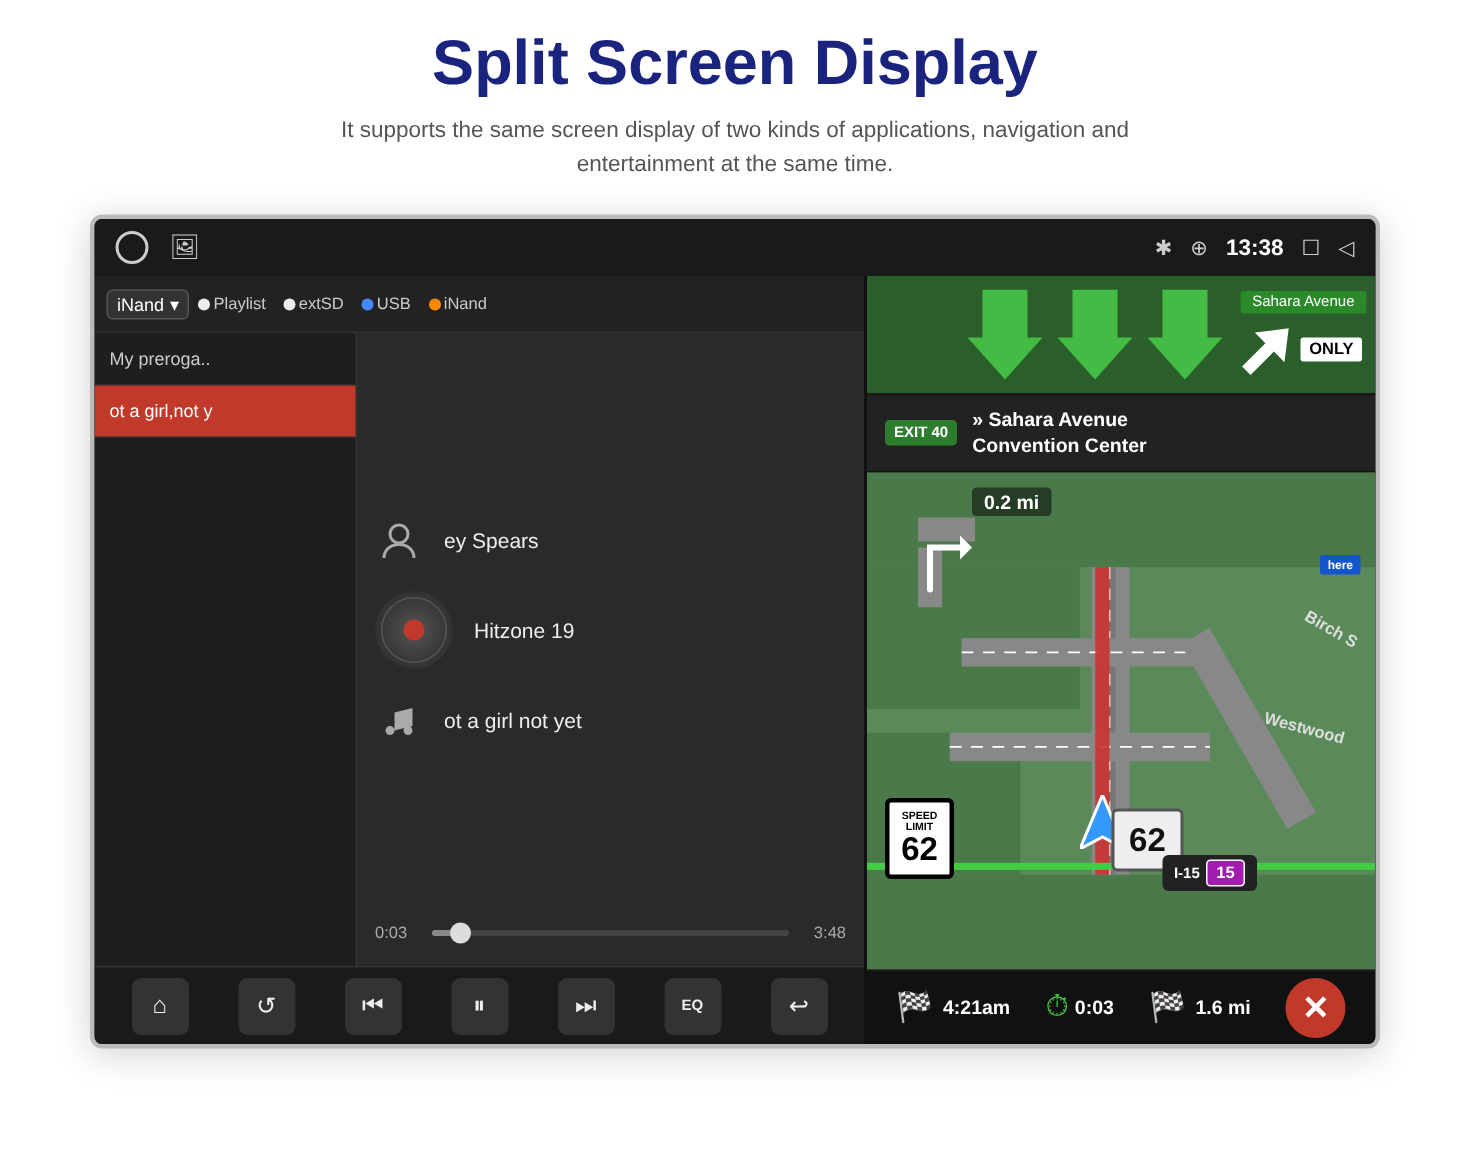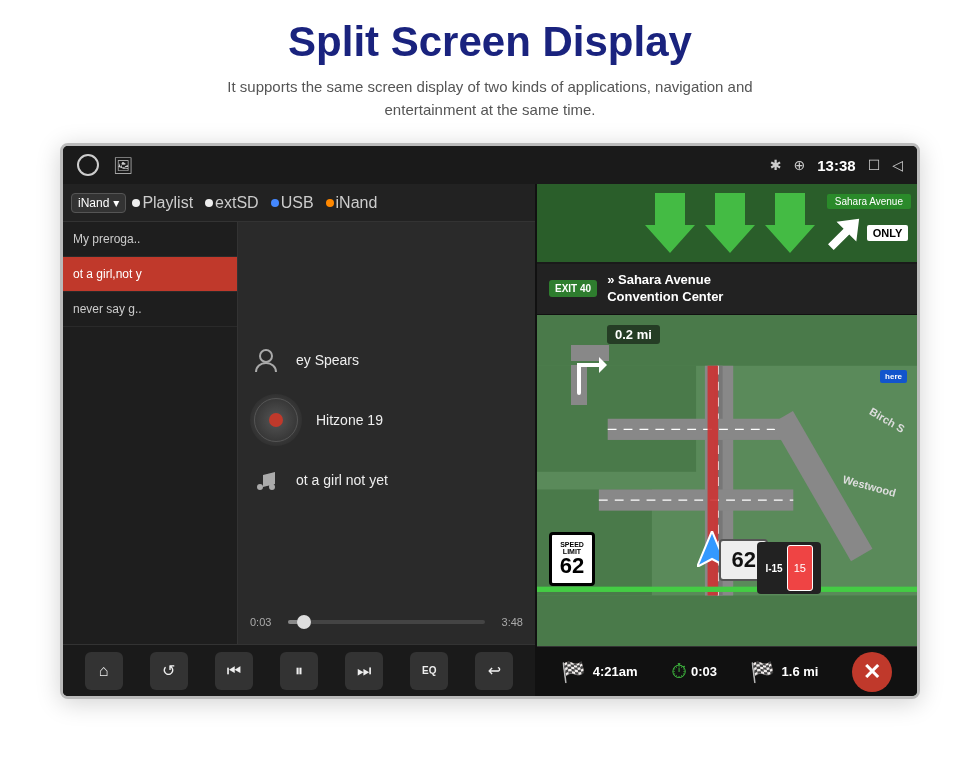--- a/index.html
+++ b/index.html
@@ -93,21 +93,21 @@
 
     
     .split-area {
       display: flex;
       flex: 1;
       overflow: hidden;
     }
 
     
     .left-panel {
-      width: 472px;
+      width: 513px;
       background: #2a2a2a;
       display: flex;
       flex-direction: column;
       flex-shrink: 0;
     }
 
     
     .source-selector {
       height: 38px;
       background: #222;
@@ -124,21 +124,21 @@
       border-radius: 4px;
       padding: 2px 6px;
       font-size: 12px;
       display: flex;
       align-items: center;
       gap: 4px;
     }
     .source-tabs {
       display: flex;
       gap: 4px;
-      font-size: 16px;
+      font-size: 11px;
       color: #ccc;
     }
     .source-tab {
       display: flex;
       align-items: center;
       gap: 2px;
     }
     .dot {
       width: 8px;
       height: 8px;
@@ -516,25 +516,25 @@
       background: #222;
       padding: 3px 8px;
       border-radius: 4px;
     }
     .i15-text {
       color: #fff;
       font-size: 10px;
       font-weight: bold;
     }
     .i15-shield {
-      background: #ef4444;
+      background: #a21caf;
       color: #fff;
       font-size: 11px;
-      font-weight: normal;
-      padding: 16px 6px;
+      font-weight: bold;
+      padding: 2px 6px;
       border-radius: 3px;
       border: 1px solid #fff;
     }
 
     
     .checkpoint-icon {
       font-size: 20px;
     }
   </style>
 </head>
@@ -588,21 +588,20 @@
               <span>iNand</span>
             </span>
           </div>
         </div>
 
         <div class="playlist-area">
 
           <div class="playlist-sidebar">
             <div class="playlist-item">My preroga..</div>
             <div class="playlist-item active">ot a girl,not y</div>
-            <div class="playlist-item">never say g..</div>
           </div>
 
           <div class="now-playing">
             <div class="now-playing-info">
 
               <div class="info-row">
                 <div class="info-icon">
                   <svg width="28" height="28" viewBox="0 0 28 28" fill="none">
                     <circle cx="14" cy="10" r="6" stroke="#aaa" stroke-width="2"></circle>
                     <path d="M4 26c0-5.5 4.5-9 10-9s10 3.5 10 9" stroke="#aaa" stroke-width="2"></path>

